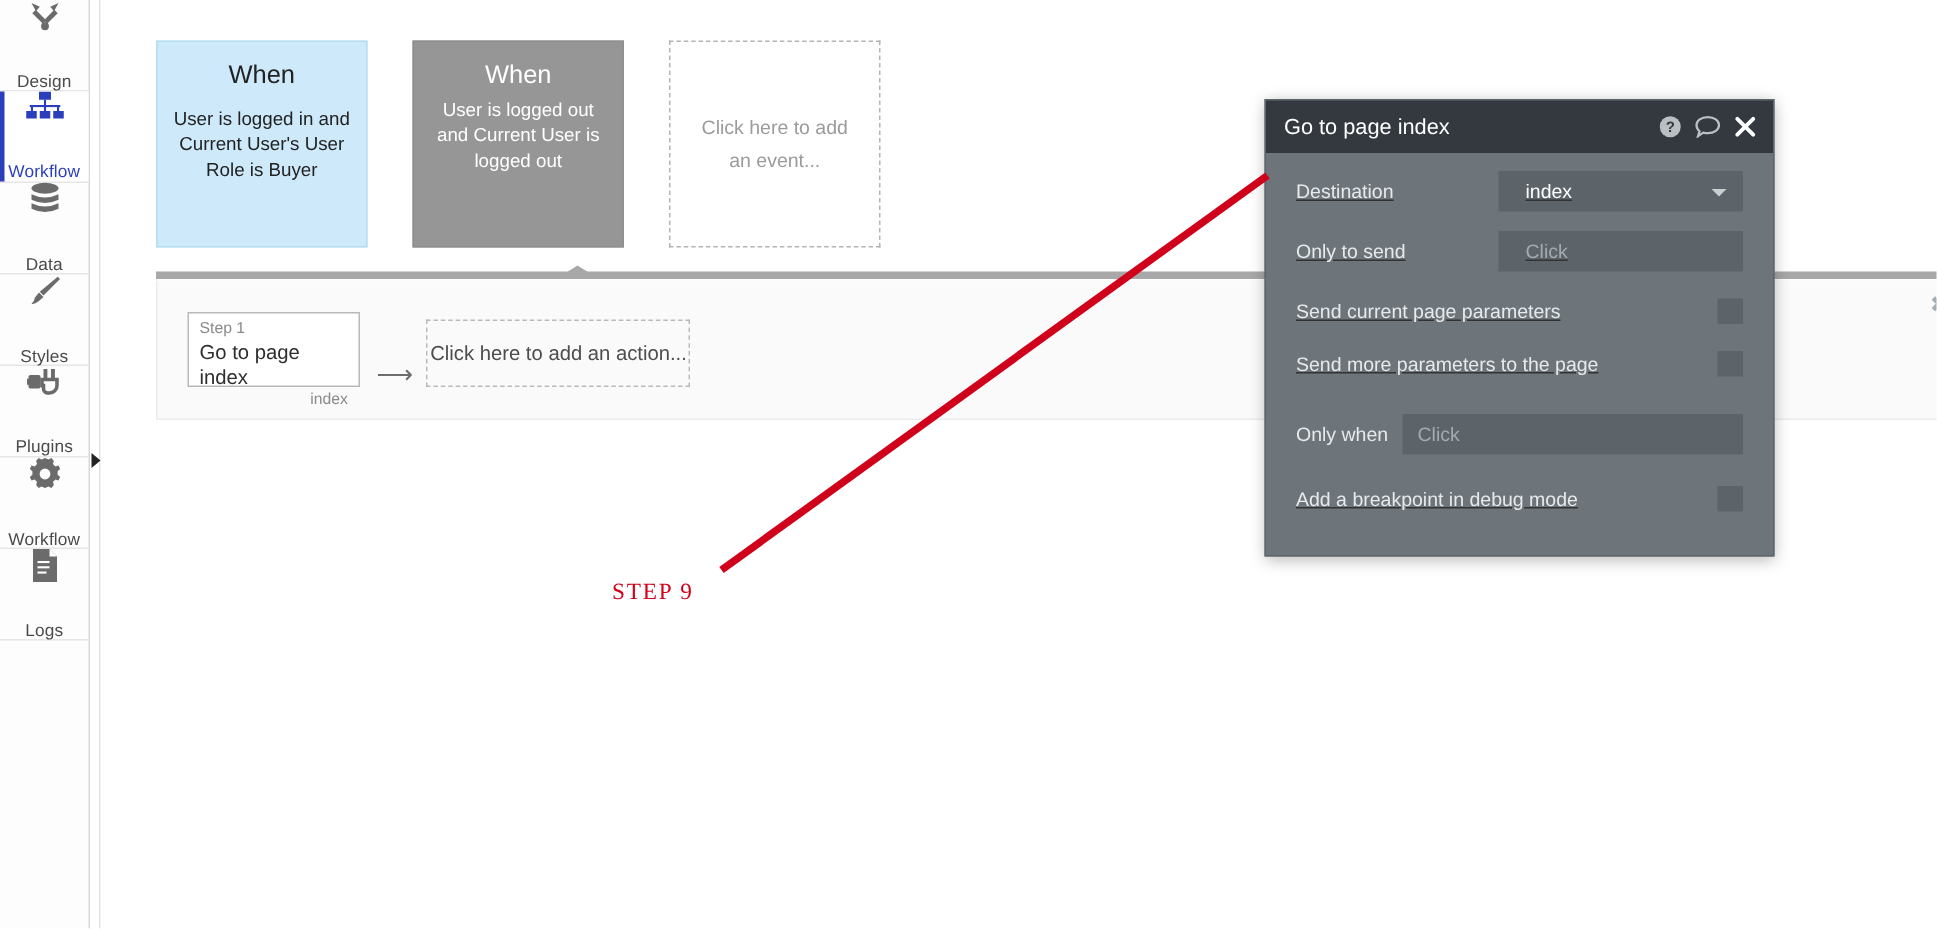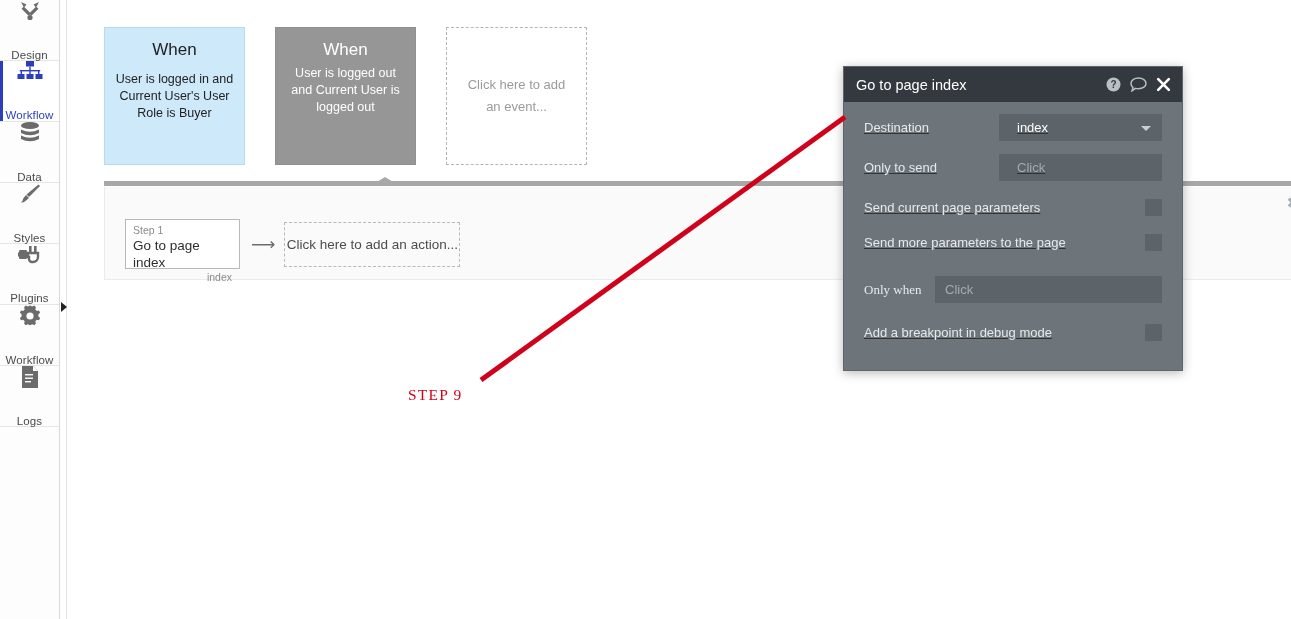--- a/index.html
+++ b/index.html
@@ -188,23 +188,23 @@
     font-size: 15px;
     color: #a3adb4;
     font-weight: bold;
     cursor: pointer;
     line-height: 14px;
     font-family: "DejaVu Sans", sans-serif;
   }
   .step-row {
     position: absolute;
     left: 20px;
-    top: 32px;
-    display: flex;
-    align-items: center;
+    top: 21px;
+    display: flex;
+    align-items: flex-end;
   }
   .step-box {
     width: 115px;
     height: 50px;
     box-sizing: border-box;
     background: #ffffff;
     border: 1px solid #b9b9b9;
     padding: 4px 7px 0 7px;
     cursor: pointer;
   }
@@ -325,21 +325,21 @@
     background: #5c646a;
     flex-shrink: 0;
     cursor: pointer;
   }
   .onlywhen-row {
     display: flex;
     align-items: center;
     margin-top: 20px;
     margin-bottom: 16px;
   }
-  .onlywhen-row .flabel { width: 71px; font-family: Liberation Serif, serif; }
+  .onlywhen-row .flabel { width: 71px; }
   .onlywhen-input {
     flex: 1;
     height: 27px;
     background: #5c646a;
     display: flex;
     align-items: center;
     padding: 0 10px;
     color: #a4abb0;
     font-size: 13px;
     cursor: text;

